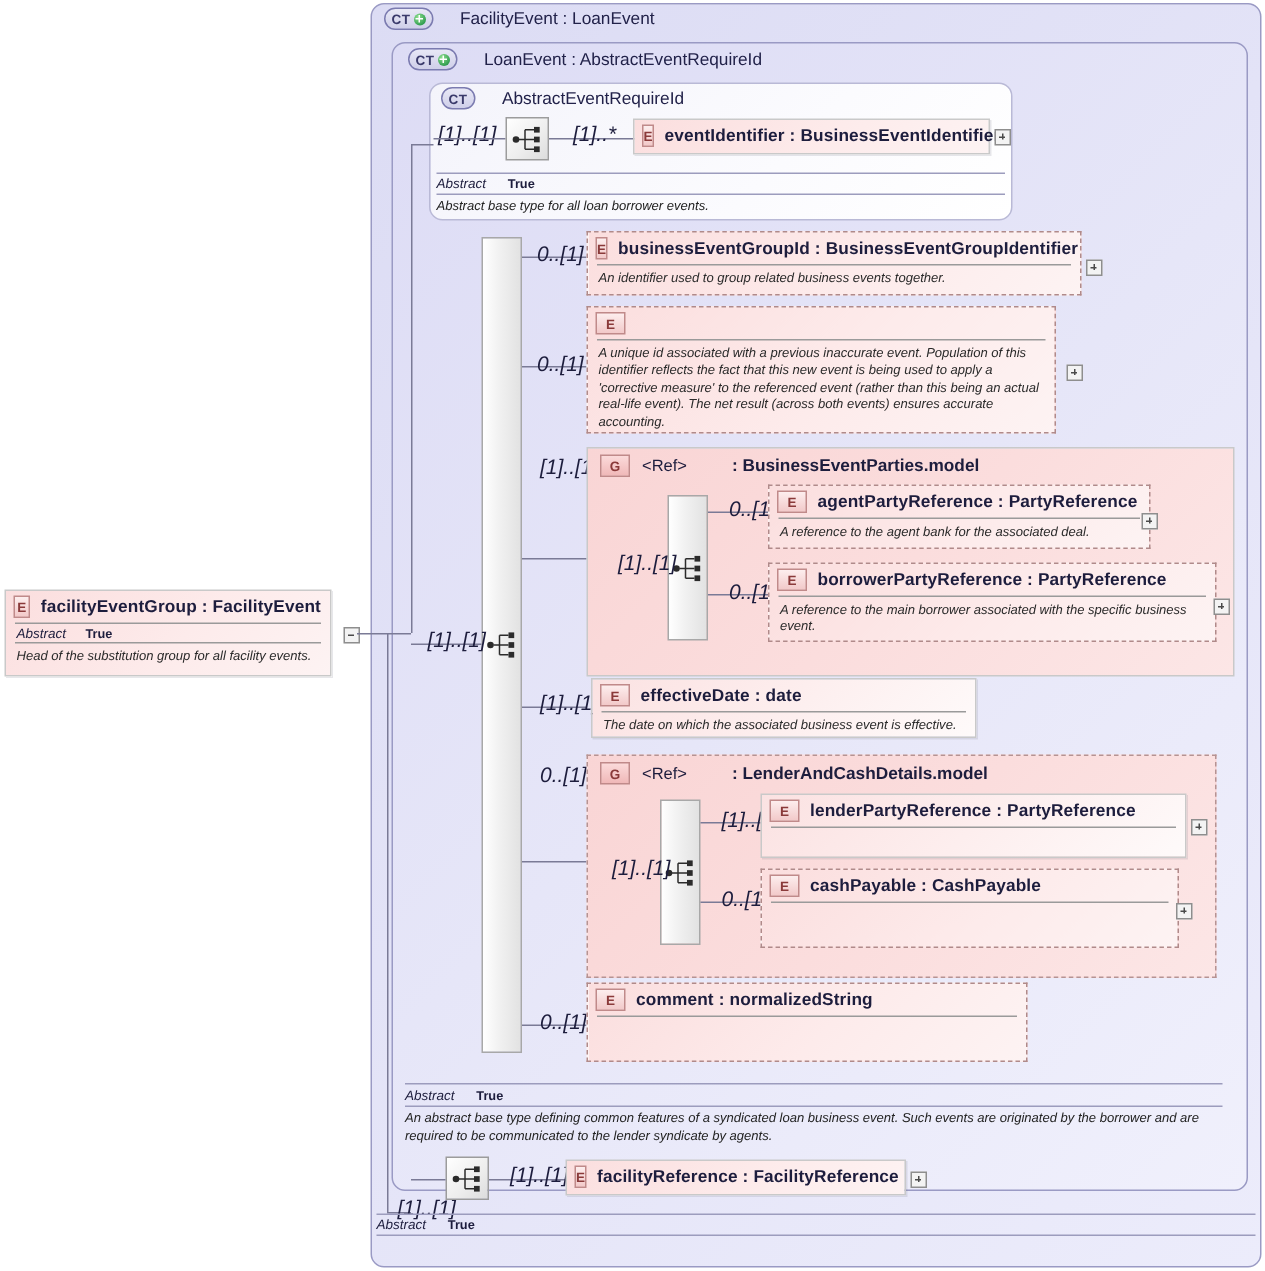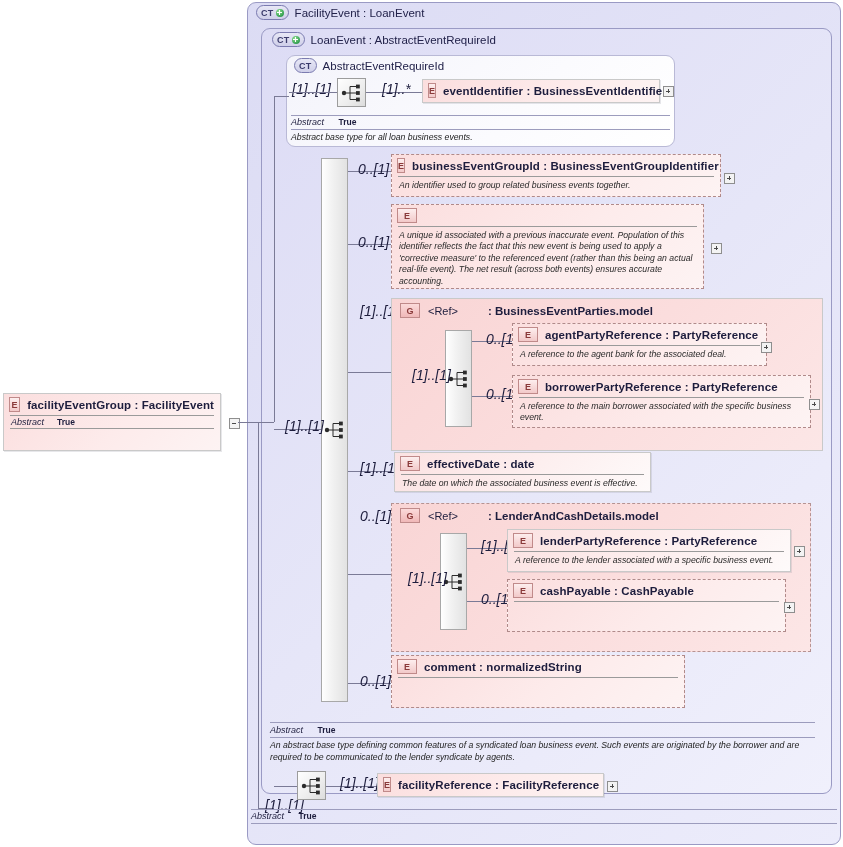--- a/index.html
+++ b/index.html
@@ -67,21 +67,21 @@
     width:20px;height:15px;
     border:1px solid #c08a8a;
     background:linear-gradient(#fbdada,#f0b8b8);
     color:#8a3a3a;
     font-size:9px;font-weight:bold;
   }
 
   
   .ct-title{
     position:absolute;
-    display:flex;align-items:center;gap:6px;
+    display:flex;align-items:center;gap:18px;
     font-size:11.5px;color:#2b2b52;
     white-space:nowrap;
   }
   .ct-title .t{font-size:11.5px;color:#22224a;}
 
   
   .ebox{
     background:linear-gradient(135deg,#fbdede 0%, #fdebeb 55%, #fdf3f3 100%);
     border:1px solid #c9c9c9;
     box-shadow:1px 1px 0 rgba(120,120,140,.18);
@@ -229,33 +229,34 @@
     </div>
   </div>
   <div class="pm plus" style="left:663px;top:86px;"></div>
 
   <div class="hr" style="left:291px;top:115px;width:379px;"></div>
   <div class="absrow" style="left:291px;top:117px;">
     <span class="k">Abstract</span>
     <span class="v">True</span>
   </div>
   <div class="hr" style="left:291px;top:129px;width:379px;"></div>
-  <div class="absdoc" style="left:291px;top:132px;width:376px;">Abstract base type for all loan business events.</div>
+  <div class="absdoc" style="left:291px;top:132px;width:376px;">Abstract base type for all loan borrower events.</div>
 
   <div class="abs ebox" style="left:3px;top:393px;width:218px;height:58px;">
     <div class="hdr">
       <span class="badge badge-e">E</span>
       <span class="nm">facilityEventGroup : FacilityEvent</span>
     </div>
     <div class="sep"></div>
     <div style="display:flex;align-items:center;padding:1px 7px;font-size:9px;color:#1d1d3d;">
       <span style="font-style:italic;">Abstract</span>
       <span style="font-weight:bold;font-size:8.5px;margin-left:13px;">True</span>
     </div>
     <div class="sep"></div>
+    <div class="doc">Head of the substitution group for all facility events.</div>
   </div>
 
   <div class="pm" style="left:229px;top:418px;"></div>
   <div class="ln lnh" style="left:238px;top:422px;width:20px;"></div>
 
   <div class="ln lnv" style="left:258px;top:422px;height:386px;"></div>
   <div class="ln lnh" style="left:258px;top:808px;width:16px;"></div>
 
   <div class="ln lnh" style="left:258px;top:422px;width:16px;"></div>
   <div class="ln lnv" style="left:274px;top:96px;height:326px;"></div>
@@ -389,21 +390,20 @@
   <div class="card" style="left:408px;top:570px;">[1]..[1]</div>
 
   <div class="ln lnh" style="left:467px;top:548px;width:40px;"></div>
   <div class="card" style="left:481px;top:538px;">[1]..[1]</div>
   <div class="abs ebox plain" style="left:507px;top:529px;width:284px;height:43px;">
     <div class="hdr">
       <span class="badge badge-e">E</span>
       <span class="nm">lenderPartyReference : PartyReference</span>
     </div>
     <div class="sep"></div>
-    <div class="doc">A reference to the lender associated with a specific business event.</div>
   </div>
   <div class="pm plus" style="left:794px;top:546px;"></div>
 
   <div class="ln lnh" style="left:467px;top:601px;width:40px;"></div>
   <div class="card" style="left:481px;top:591px;">0..[1]</div>
   <div class="abs ebox dashed" style="left:507px;top:579px;width:279px;height:53px;">
     <div class="hdr">
       <span class="badge badge-e">E</span>
       <span class="nm">cashPayable : CashPayable</span>
     </div>

